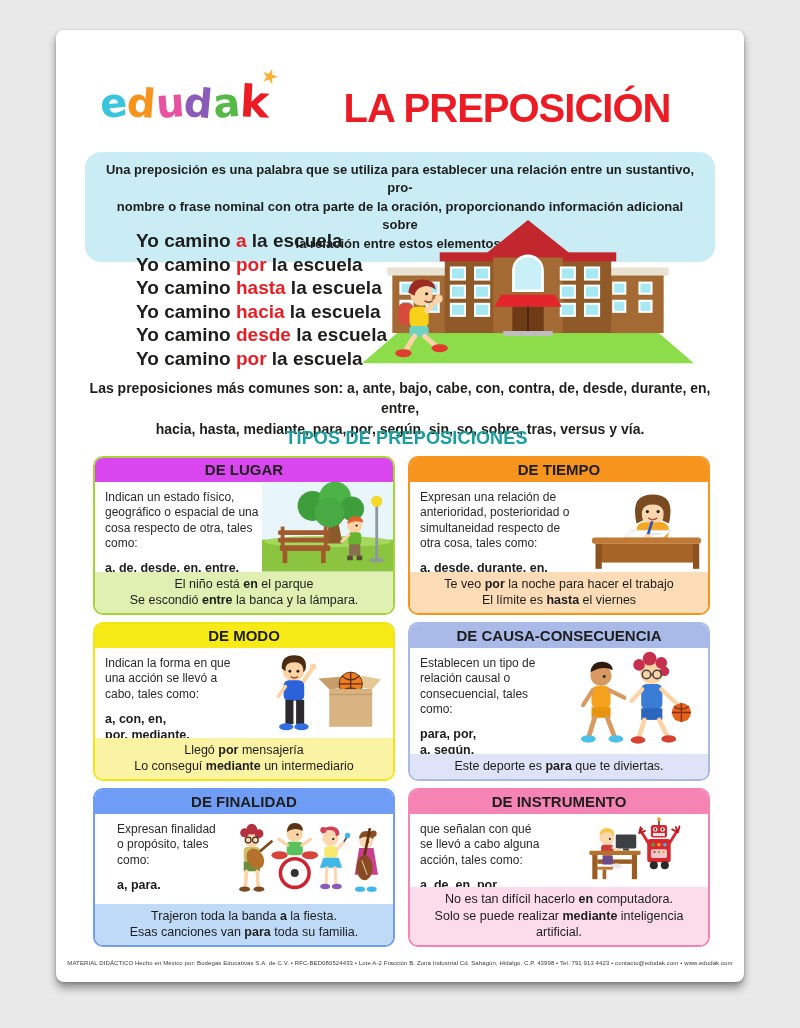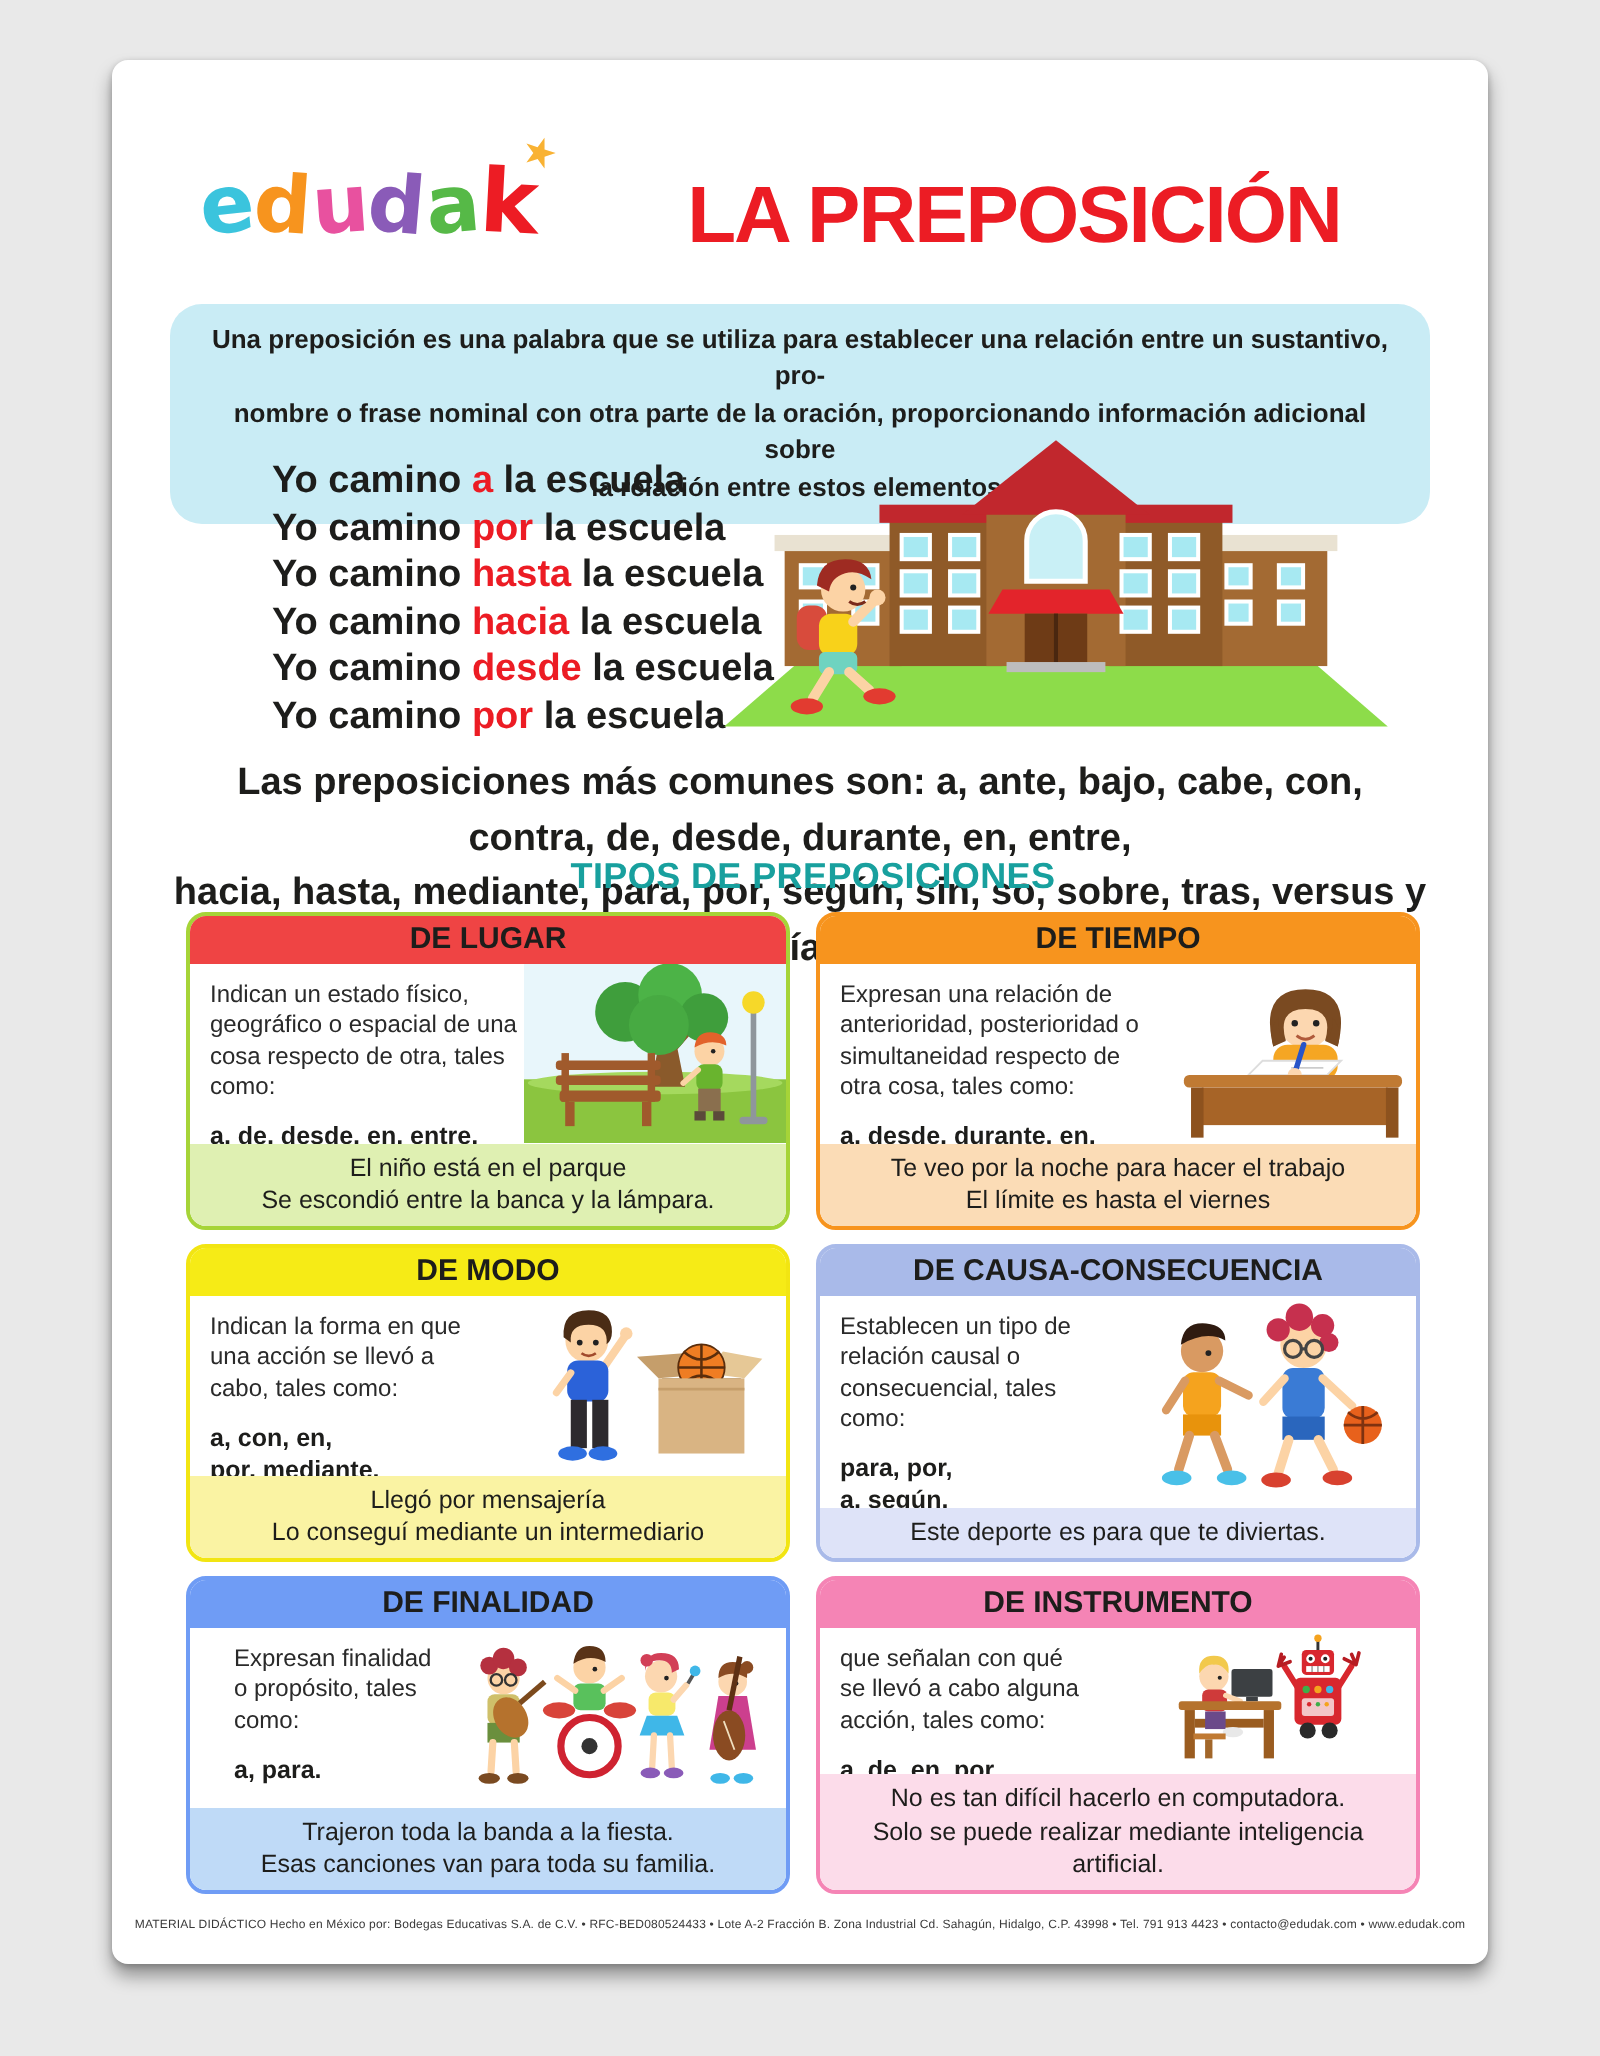--- a/index.html
+++ b/index.html
@@ -24,39 +24,39 @@
   .def-box { position:absolute; left:29px; top:122px; width:630px; border-radius:16px;
              padding:9px 14px; text-align:center; font-size:13px; font-weight:bold;
              color:#1d1d1b; line-height:1.42; }
 
   
   .sentences { position:absolute; left:80px; top:199px; font-size:19px; font-weight:bold; color:#1d1d1b; line-height:23.5px; }
   .sentences .prep { color:#ec1c24; }
   .school { position:absolute; left:298px; top:182px; width:348px; height:152px; }
 
   .common { position:absolute; left:29px; top:348px; width:630px; text-align:center;
-            font-size:19px; font-weight:bold; color:#1d1d1b; line-height:1.45; }
+            font-size:14px; font-weight:bold; color:#1d1d1b; line-height:1.45; }
 
   .tipos { position:absolute; left:0; right:0; top:398px; text-align:center; font-size:18px; font-weight:bold; letter-spacing:.2px;padding-left:13px; }
 
   
   .cards { position:absolute; left:37px; top:426px; width:617px; display:grid;
            grid-template-columns:302px 302px; grid-auto-rows:159px; gap:7px 13px; }
   .card { border:2.5px solid; border-radius:10px; background:#fff; overflow:hidden; display:flex; flex-direction:column; }
   .card-header { text-align:center; font-weight:bold; font-size:15px; color:#1d1d1b; padding:3px 0 4px; }
   .card-body { flex:1; display:flex; overflow:hidden; }
   .card-text { padding:8px 2px 2px 10px; font-size:12px; line-height:1.28; color:#2a2a2a; }
   .card-desc { margin-bottom:9px; }
   .card-preps { font-weight:bold; font-size:12.5px; white-space:pre-line; color:#1d1d1b; }
   .card-art { flex:1; display:flex; align-items:flex-end; justify-content:center; overflow:hidden; }
   .card-art svg { width:100%; height:100%; }
   .w55 .card-text{ width:56%; } .w58 .card-text{ width:58%; } .w50 .card-text{ width:50%; }
   .w46 .card-text{ width:46%; } .w38 .card-text{ width:38%;margin-left:12px; }
   .card-foot { text-align:center; font-size:12.5px; line-height:1.3; color:#1d1d1b; padding:4px 3px 5px; }
-  .card-foot b { font-weight:normal; }
+  .card-foot b { font-weight:bold; }
 
   .fineprint { position:absolute; left:0; right:0; bottom:16px; text-align:center; font-size:6px; color:#3a3a3a; letter-spacing:.1px; }
 </style>
 </head>
 <body>
 
 <div class="sheet">
 
   <div class="logo">
     <span class="lt" style="color: rgb(59, 196, 221);">e</span><span class="lt" style="color: rgb(247, 148, 30);">d</span><span class="lt" style="color: rgb(232, 81, 159);">u</span><span class="lt" style="color: rgb(138, 91, 184);">d</span><span class="lt" style="color: rgb(86, 185, 71);">a</span><span class="lt" style="color: rgb(237, 28, 36);">k</span>
@@ -141,21 +141,21 @@
   <div class="common">
     <div>Las preposiciones más comunes son: a, ante, bajo, cabe, con, contra, de, desde, durante, en, entre,</div>
     <div>hacia, hasta, mediante, para, por, según, sin, so, sobre, tras, versus y vía.</div>
   </div>
 
   <div class="tipos" style="color: rgb(24, 160, 158);">TIPOS DE PREPOSICIONES</div>
 
   <div class="cards">
 
     <div class="card w55" style="border-color: rgb(166, 212, 56);">
-      <div class="card-header" style="background-color: #ef4444;">DE LUGAR</div>
+      <div class="card-header" style="background-color: #d946ef;">DE LUGAR</div>
       <div class="card-body">
         <div class="card-text">
           <div class="card-desc">Indican un estado físico, geográfico o espacial de una cosa respecto de otra, tales como:</div>
           <div class="card-preps">a, de, desde, en, entre,
 hacia, hasta, para, por,
 sobre, tras, vía.</div>
         </div>
         <div class="card-art">
           <svg viewBox="0 0 140 100" preserveAspectRatio="xMidYMax slice">
             <rect width="140" height="100" fill="#e8f6fb"></rect>

